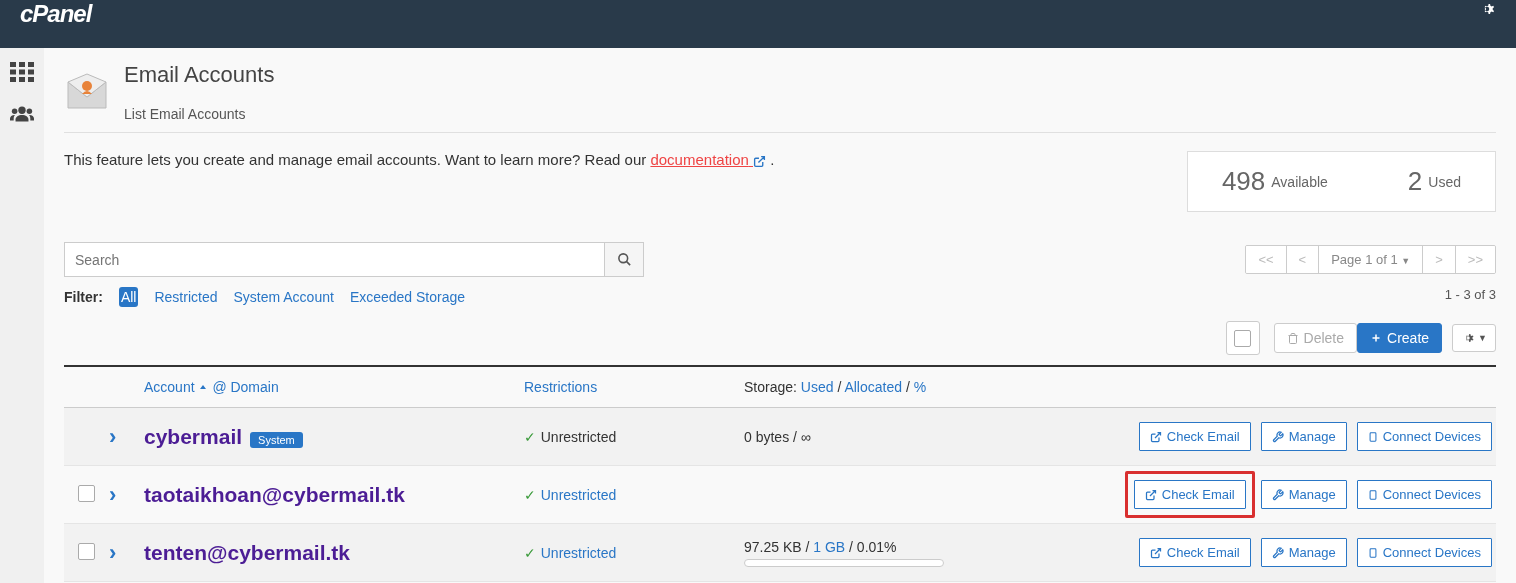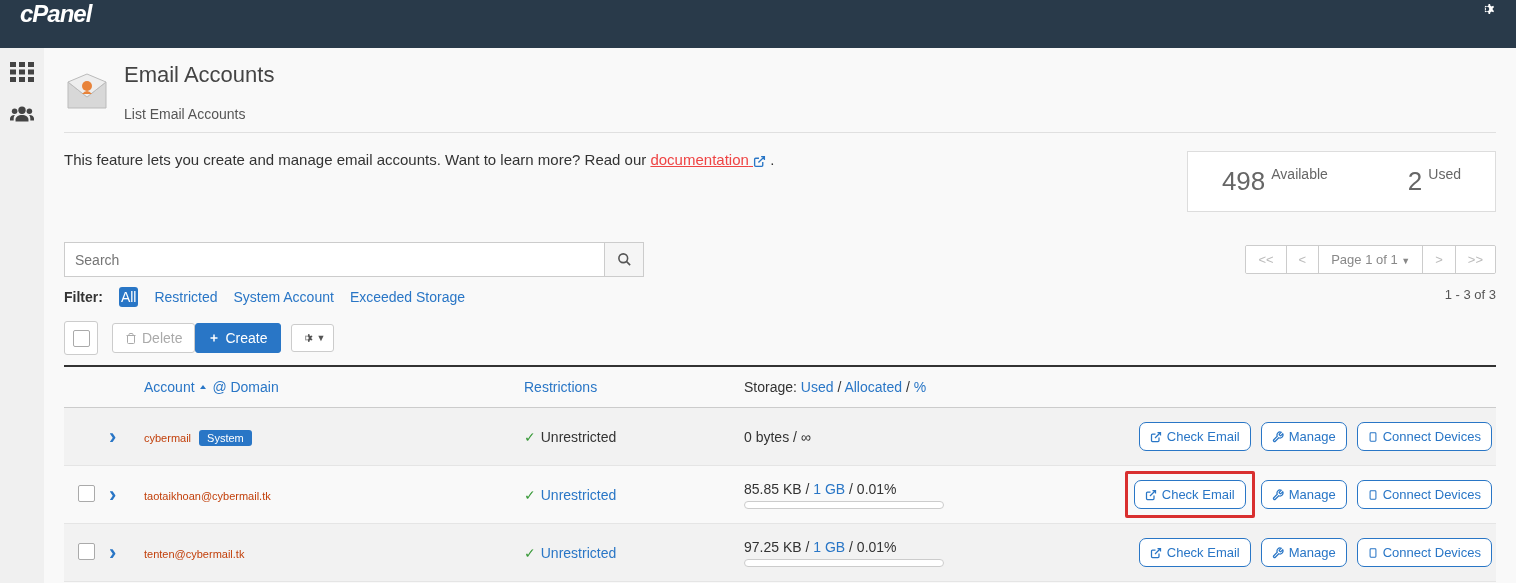--- a/index.html
+++ b/index.html
@@ -12,38 +12,38 @@
 .sidebar-icon { width: 24px; height: 24px; color: #555; display: flex; align-items: center; justify-content: center; }
 .main { flex: 1; background: #f9f9f9; padding: 0 20px 20px 20px; }
 .page-header { display: flex; align-items: center; gap: 14px; padding: 14px 0 10px 0; border-bottom: 1px solid #e0e0e0; }
 .page-icon { width: 46px; height: 40px; display: flex; align-items: center; justify-content: center; }
 .page-title { font-size: 22px; font-weight: 400; color: #444; }
 .page-subtitle { font-size: 14px; color: #555; margin-top: 18px; }
 .intro-row { display: flex; justify-content: space-between; align-items: flex-start; margin-top: 18px; }
 .intro-text { font-size: 15px; color: #333; }
 .intro-text a { color: #ef4444; text-decoration: underline; }
 .stats-box { border: 1px solid #ddd; background: #fff; padding: 14px 34px; display: flex; gap: 80px; }
-.stat { display: flex; align-items: flex-start; gap: 6px; }
+.stat { display: flex; align-items: center; gap: 6px; }
 .stat-num { font-size: 26px; color: #666; font-weight: 300; }
 .stat-label { font-size: 14px; color: #666; }
 .toolbar-row { display: flex; justify-content: space-between; align-items: center; margin-top: 30px; }
 .search-wrap { display: flex; }
 .search-input { width: 540px; height: 35px; border: 1px solid #ccc; border-right: none; padding: 0 10px; font-size: 14px; }
 .search-btn { width: 40px; height: 35px; border: 1px solid #ccc; background: #f5f5f5; display: flex; align-items: center; justify-content: center; cursor: pointer; }
 .pager { display: flex; border: 1px solid #ccc; border-radius: 2px; overflow: hidden; }
 .pager-btn { padding: 6px 12px; border-right: 1px solid #ccc; color: #888; background: #fff; font-size: 13px; cursor: pointer; }
 .pager-btn:last-child { border-right: none; }
 .pager-btn.disabled { color: #bbb; cursor: default; }
 .filter-row { display: flex; justify-content: space-between; align-items: flex-start; margin-top: 10px; }
 .filters { display: flex; align-items: center; gap: 16px; font-size: 14px; }
 .filters strong { font-weight: 700; color: #333; }
 .filter-chip { color: #2976c6; cursor: pointer; }
 .filter-chip.active { background: #2976c6; color: #fff; padding: 2px 2px; border-radius: 3px; }
 .count-text { color: #555; font-size: 13px; }
-.action-row { display: flex; justify-content: flex-start; align-items: center; margin-top: 14px; padding-bottom: 10px; }
+.action-row { display: flex; justify-content: flex-end; align-items: center; margin-top: 14px; padding-bottom: 10px; }
 .action-left { display: flex; align-items: center; gap: 14px; }
 .chk { width: 17px; height: 17px; border: 1px solid #aaa; border-radius: 2px; background: #fff; display: inline-block; cursor: pointer; }
 .chk-wrap { width: 34px; height: 34px; border: 1px solid #ccc; border-radius: 3px; display: flex; align-items: center; justify-content: center; background: #fff; }
 .btn { border: 1px solid #ccc; background: #fff; padding: 6px 12px; font-size: 14px; border-radius: 3px; cursor: pointer; display: inline-flex; align-items: center; gap: 5px; color: #333;}
 .btn.disabled { color: #aaa; cursor: default; }
 .btn-primary { background: #2976c6; border-color: #2976c6; color: #fff; }
 .action-right { display: flex; gap: 10px; align-items: center; }
 .gear-btn { border: 1px solid #ccc; padding: 6px 8px; border-radius: 3px; background: #fff; cursor: pointer; color: #555; display: flex; align-items: center; gap: 3px;}
 .table { width: 100%; }
 .thead { display: flex; border-top: 2px solid #333; border-bottom: 1px solid #ccc; padding: 12px 0; }
@@ -51,29 +51,29 @@
 .col-expand { width: 35px; }
 .col-account { flex: 0 0 380px; }
 .col-restrict { flex: 0 0 220px; }
 .col-storage { flex: 0 0 280px; }
 .col-actions { flex: 1; display: flex; justify-content: flex-end; gap: 10px; padding-right: 4px; }
 .th { font-size: 14px; color: #333; }
 .th a { color: #2976c6; text-decoration: none; }
 .row { display: flex; align-items: center; padding: 14px 0; border-bottom: 1px solid #e5e5e5; }
 .row.alt { background: #f2f2f2; }
 .expand-icon { color: #2976c6; font-weight: bold; cursor: pointer; }
-.account-text { font-size: 11px; color: #c2410c; }
+.account-text { font-size: 21px; color: #4c1d95; font-weight: bold; }
 .badge-system { background: #2976c6; color: #fff; font-size: 11px; padding: 2px 8px; border-radius: 3px; margin-left: 8px; }
 .restrict-text { color: #333; font-size: 14px; display: flex; align-items: center; gap: 5px;}
 .restrict-text.link { color: #2976c6; }
 .check-green { color: #3a9a3a; }
 .storage-text { font-size: 14px; color: #333; }
 .storage-text a { color: #2976c6; text-decoration: none; }
 .progress { width: 200px; height: 8px; border: 1px solid #ccc; border-radius: 4px; background: #fff; margin-top: 4px; }
-.btn-outline { border: 1px solid #2976c6; color: #2976c6; background: #fff; padding: 6px 10px; font-size: 13px; border-radius: 7px; display: inline-flex; align-items: center; gap: 5px; cursor: pointer; }
+.btn-outline { border: 1px solid #2976c6; color: #2976c6; background: #fff; padding: 6px 10px; font-size: 13px; border-radius: 1px; display: inline-flex; align-items: center; gap: 5px; cursor: pointer; }
 .highlighted-wrap { border: 3px solid #d93030; padding: 6px; border-radius: 2px; margin: -9px -4px -9px 0; }
 svg { display: block; }
 </style>
 </head>
 <body>
 
 <div class="header-bar">
   <div class="logo">cPanel</div>
   <div class="gear-top">
     <svg width="18" height="18" viewBox="0 0 24 24" fill="currentColor">
@@ -246,24 +246,20 @@
                 </svg> Connect Devices</span>
             </div>
           </div>
           <div class="row">
             <div class="col-chk"><span class="chk"></span></div>
             <div class="col-expand"><span class="expand-icon" style="font-size: 22px;">›</span></div>
             <div class="col-account"><span class="account-text">taotaikhoan@cybermail.tk</span></div>
             <div class="col-restrict">
               <span class="restrict-text link"><span class="check-green">✓</span> Unrestricted</span>
             </div>
-            <div class="col-storage">
-              <div class="storage-text">85.85 KB / <a href="#">1 GB</a> / 0.01%</div>
-              <div class="progress"></div>
-            </div>
             <div class="col-actions">
               <span class="highlighted-wrap"><span class="btn-outline"><svg width="12" height="12" viewBox="0 0 24 24" fill="none" stroke="#2976c6" stroke-width="2.5">
                     <path d="M18 13v6a2 2 0 01-2 2H5a2 2 0 01-2-2V8a2 2 0 012-2h6M15 3h6v6M10 14L21 3"></path>
                   </svg> Check Email</span></span>
               <span class="btn-outline"><svg width="12" height="12" viewBox="0 0 24 24" fill="none" stroke="#2976c6" stroke-width="2.5">
                   <path d="M14.7 6.3a1 1 0 000 1.4l1.6 1.6a1 1 0 001.4 0l3.77-3.77a6 6 0 01-7.94 7.94l-6.91 6.91a2.12 2.12 0 01-3-3l6.91-6.91a6 6 0 017.94-7.94l-3.76 3.76z"></path>
                 </svg> Manage</span>
               <span class="btn-outline"><svg width="10" height="14" viewBox="0 0 24 24" fill="none" stroke="#2976c6" stroke-width="2.5">
                   <rect x="5" y="2" width="14" height="20" rx="2"></rect>
                   <line x1="12" y1="18" x2="12" y2="18"></line>

